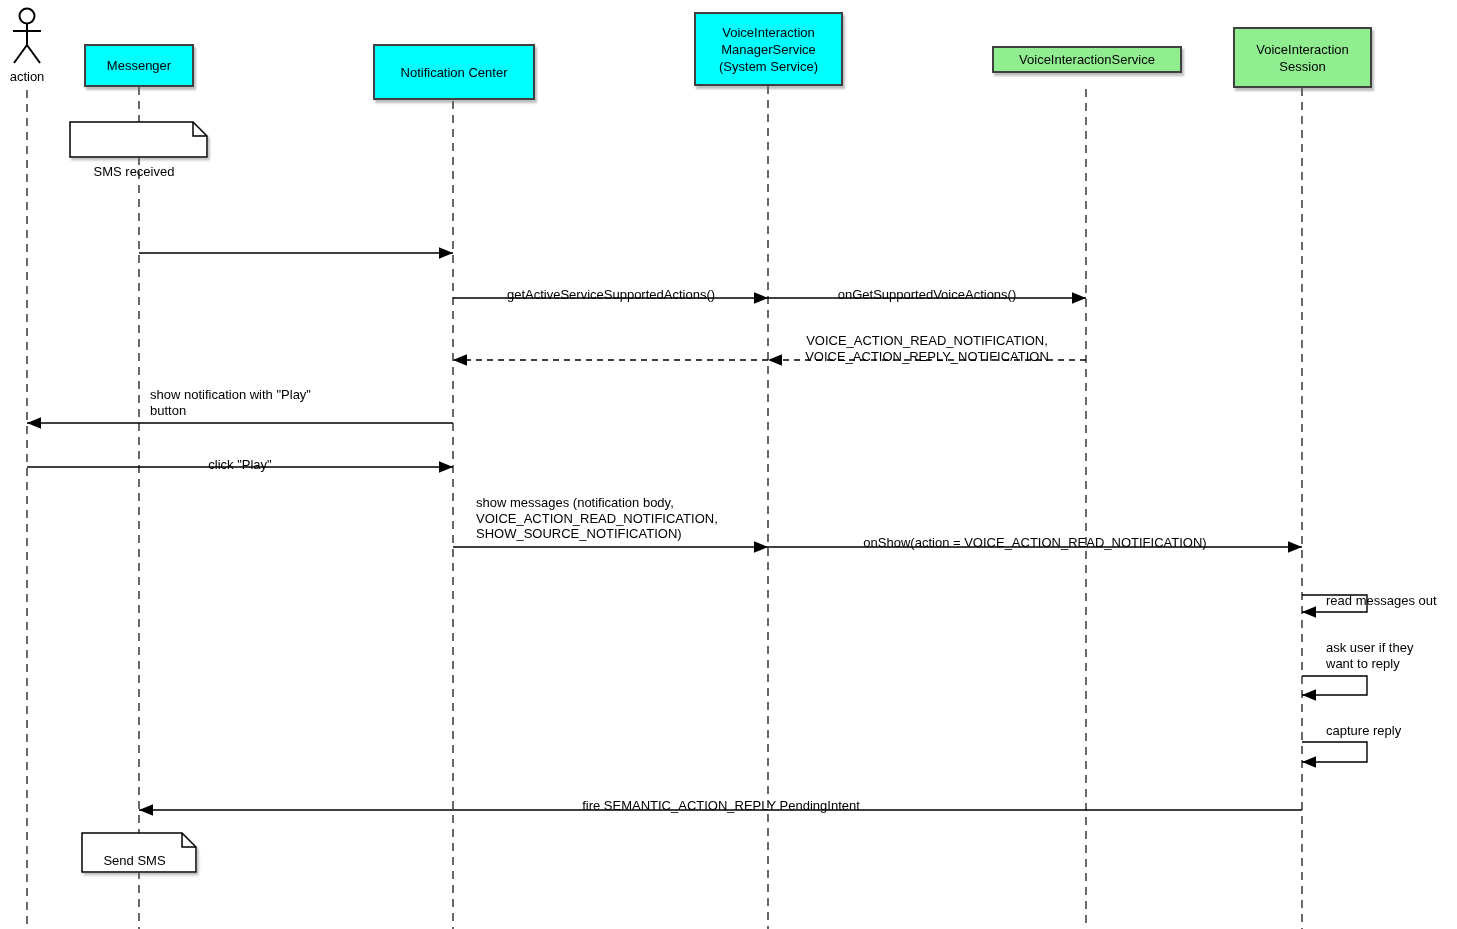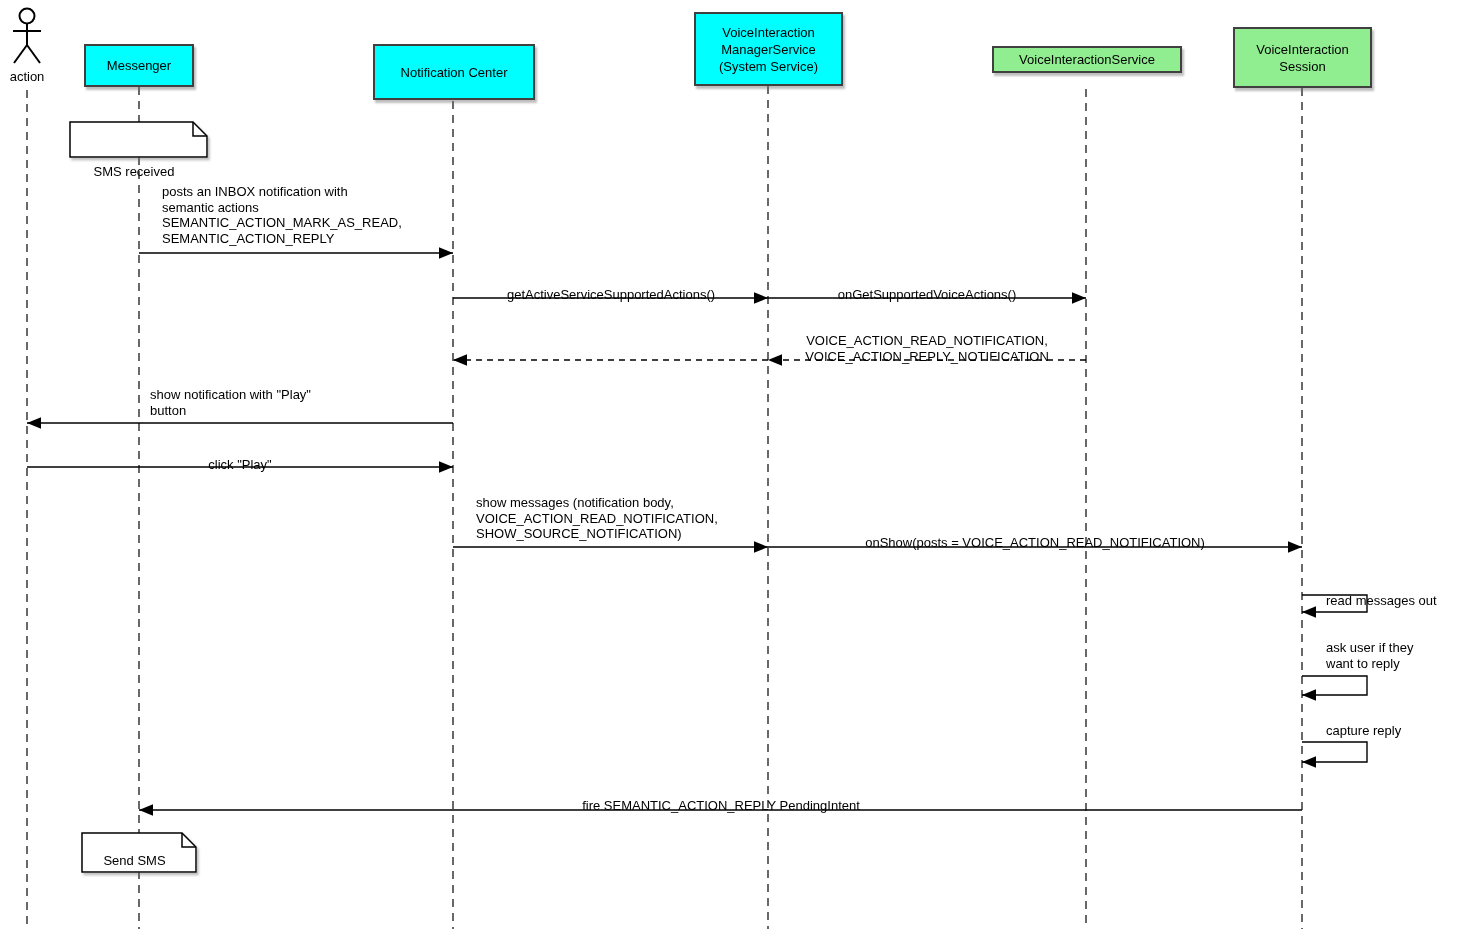--- a/index.html
+++ b/index.html
@@ -89,34 +89,30 @@
 (System Service)</div>
   <div class="participant green" style="left:992px; top:46px; width:190px; height:27px;">VoiceInteractionService</div>
   <div class="participant green" style="left:1233px; top:27px; width:139px; height:61px;">VoiceInteraction
 Session</div>
 
   <div class="actor-label" style="left:27px; top:69px;">action</div>
 
   <div class="note-text" style="left:70px; top:122px; width:128px; height:35px;margin-top:32px;">SMS received</div>
   <div class="note-text" style="left:82px; top:847px; width:105px; height:27px;">Send SMS</div>
 
-  <div class="lbl" style="left:162px; top:184px;">posts an INBOX notification with
-semantic actions
-SEMANTIC_ACTION_MARK_AS_READ,
-SEMANTIC_ACTION_REPLY</div>
   <div class="lbl ctr" style="left:611px; top:279px;">getActiveServiceSupportedActions()</div>
   <div class="lbl ctr" style="left:927px; top:279px;">onGetSupportedVoiceActions()</div>
   <div class="lbl ctr" style="left:927px; top:325px;">VOICE_ACTION_READ_NOTIFICATION,
 VOICE_ACTION_REPLY_NOTIFICATION</div>
   <div class="lbl" style="left:150px; top:387px;">show notification with "Play"
 button</div>
   <div class="lbl ctr" style="left:240px; top:449px;">click "Play"</div>
   <div class="lbl" style="left:476px; top:495px;">show messages (notification body,
 VOICE_ACTION_READ_NOTIFICATION,
 SHOW_SOURCE_NOTIFICATION)</div>
-  <div class="lbl ctr" style="left:1035px; top:527px;">onShow(posts = VOICE_ACTION_READ_NOTIFICATION)</div>
+  <div class="lbl ctr" style="left:1035px; top:527px;">onShow(action = VOICE_ACTION_READ_NOTIFICATION)</div>
   <div class="lbl" style="left:1326px; top:573px;margin-top:20px;">read messages out</div>
   <div class="lbl" style="left:1326px; top:640px;">ask user if they
 want to reply</div>
   <div class="lbl" style="left:1326px; top:723px;">capture reply</div>
   <div class="lbl ctr" style="left:721px; top:790px;">fire SEMANTIC_ACTION_REPLY PendingIntent</div>
 
 </div>
 
 </body></html>

